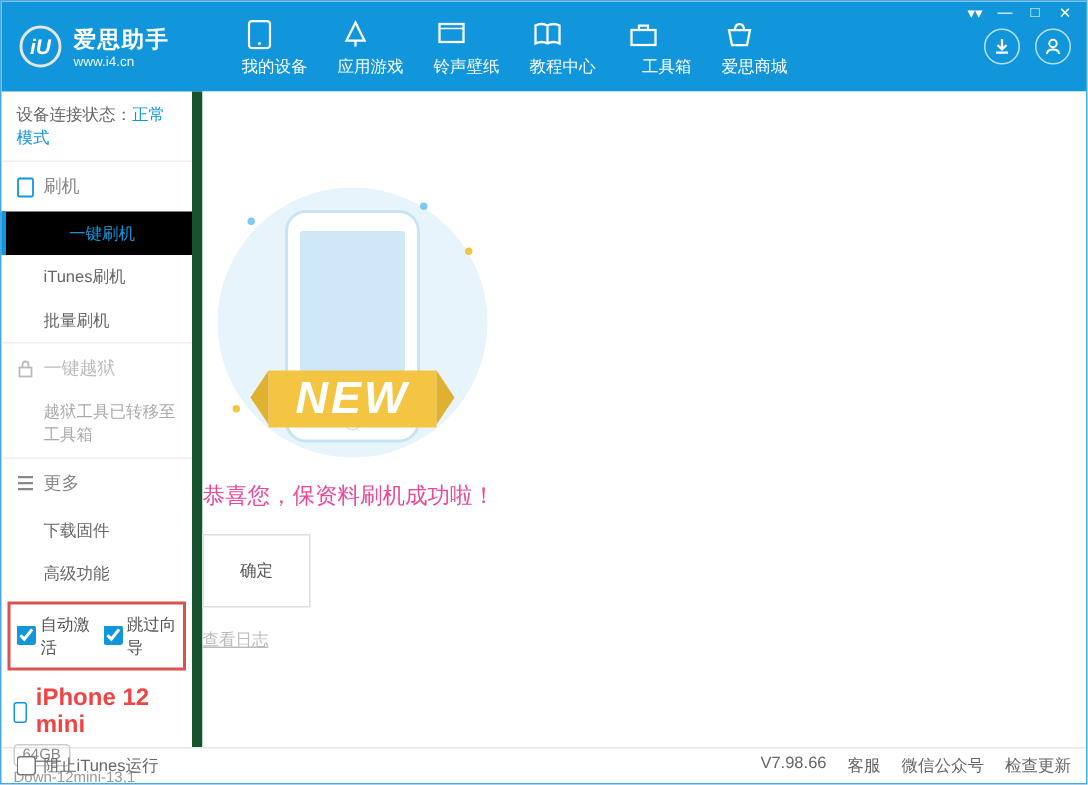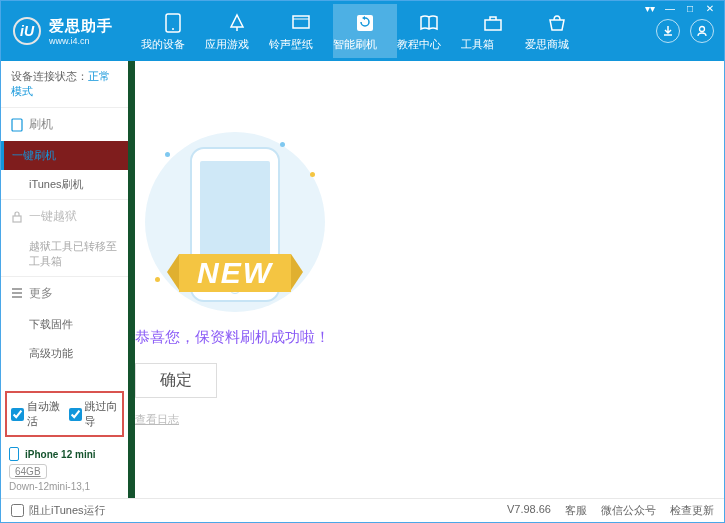--- a/index.html
+++ b/index.html
@@ -5,67 +5,67 @@
 * { margin: 0; padding: 0; box-sizing: border-box; }
 body { font-family: "Microsoft YaHei", sans-serif; font-size: 12px; background: #fff; width: 725px; height: 523px; border: 1px solid #4aa7e8; overflow: hidden; }
 
 .header { background: #1296db; height: 60px; display: flex; align-items: center; color: #fff; }
 .logo-area { display: flex; align-items: center; padding: 0 12px; min-width: 140px; }
 .logo-circle { width: 28px; height: 28px; border: 2px solid #e5e5e5; border-radius: 50%; display: flex; align-items: center; justify-content: center; font-weight: bold; font-style: italic; font-size: 14px; margin-right: 8px; }
 .logo-text { font-size: 15px; font-weight: bold; letter-spacing: 1px; }
 .logo-sub { font-size: 9px; opacity: 0.9; }
 
 .nav { display: flex; flex: 1; }
-.nav-item { width: 64px; text-align: left; cursor: pointer; padding: 8px 0 6px; }
+.nav-item { width: 64px; text-align: right; cursor: pointer; padding: 8px 0 6px; }
 .nav-item.active { background: rgba(255,255,255,0.25); }
 .nav-icon { width: 22px; height: 22px; margin: 0 auto 3px; display: flex; align-items: center; justify-content: center; }
 .nav-label { font-size: 11px; }
 
 .header-right { display: flex; align-items: center; padding-right: 10px; gap: 10px; }
 .title-bar { position: absolute; top: 3px; right: 6px; display: flex; gap: 2px; }
 .tb-btn { width: 18px; height: 14px; color: #fff; font-size: 10px; text-align: center; cursor: pointer; }
 .circ-btn { width: 24px; height: 24px; border: 1.5px solid rgba(255,255,255,0.7); border-radius: 50%; display: flex; align-items: center; justify-content: center; cursor: pointer; }
 
 .body-area { display: flex; height: calc(100% - 60px - 24px); }
 .sidebar { width: 134px; border-right: 7px solid #14532d; display: flex; flex-direction: column; }
 .conn-status { padding: 8px 10px; font-size: 11px; color: #666; }
 .conn-status b { color: #1296db; font-weight: normal; }
 
 .sb-section { border-top: 1px solid #eee; }
 .sb-header { padding: 8px 10px; color: #888; display: flex; align-items: center; gap: 6px; cursor: pointer; }
 .sb-header.disabled { color: #bbb; }
 .sb-item { padding: 7px 10px 7px 28px; color: #666; cursor: pointer; font-size: 11px; }
-.sb-item.active { background: #7f1d1d; color: #1296db; border-left: 3px solid #1296db; padding-left: 8px; }
+.sb-item.active { background: #000000; color: #1296db; border-left: 3px solid #1296db; padding-left: 42px; }
 .sb-note { padding: 6px 10px 6px 28px; color: #aaa; font-size: 11px; line-height: 1.4; }
 
 .sidebar-bottom { margin-top: auto; }
 .checkbox-row { border: 2px solid #d9534f; margin: 4px; padding: 6px 4px; display: flex; gap: 8px; }
 .cb-item { display: flex; align-items: center; gap: 3px; color: #555; font-size: 11px; }
 .cb-item input { accent-color: #1296db; }
 
 .device-box { padding: 6px 8px; }
-.device-row { display: flex; align-items: center; gap: 6px; color: #14532d; font-size: 10px; font-weight: bold; }
+.device-row { display: flex; align-items: center; gap: 6px; color: #ef4444; font-size: 16px; font-weight: bold; }
 .device-icon { width: 10px; height: 14px; border: 1.5px solid #1296db; border-radius: 2px; }
 .storage-badge { display: inline-block; border: 1px solid #ccc; border-radius: 3px; padding: 1px 5px; font-size: 10px; color: #888; margin-top: 3px; text-decoration: underline; }
 .device-sub { color: #999; font-size: 10px; margin-top: 2px; }
 
 .main { flex: 1; display: flex; flex-direction: column; align-items: flex-start; justify-content: center; background: #fff; }
 .illu { width: 200px; height: 180px; position: relative; margin-bottom: 16px; }
 .illu-circle { width: 180px; height: 180px; background: #e8f4fb; border-radius: 50%; margin: 0 auto; position: relative; }
 .illu-phone { position: absolute; left: 50%; top: 15px; transform: translateX(-50%); width: 90px; height: 155px; background: #fff; border: 2px solid #c7e4f5; border-radius: 14px; }
 .illu-phone::before { content: ""; position: absolute; top: 12px; left: 8px; right: 8px; bottom: 20px; background: #cfe8f7; border-radius: 2px; }
 .illu-phone::after { content: ""; position: absolute; bottom: 6px; left: 50%; transform: translateX(-50%); width: 10px; height: 10px; border: 1.5px solid #c7e4f5; border-radius: 50%; }
 .illu-banner { position: absolute; left: 50%; bottom: 20px; transform: translateX(-50%); background: #f4c542; color: #fff; font-weight: bold; font-size: 30px; font-style: italic; padding: 2px 18px; letter-spacing: 2px; }
 .illu-banner::before, .illu-banner::after { content: ""; position: absolute; top: 0; width: 0; height: 0; border-top: 18px solid transparent; border-bottom: 18px solid transparent; }
 .illu-banner::before { left: -12px; border-right: 12px solid #e0b030; }
 .illu-banner::after { right: -12px; border-left: 12px solid #e0b030; }
 .confetti { position: absolute; width: 5px; height: 5px; background: #7fc8f0; border-radius: 50%; }
 
-.success-msg { font-size: 15px; color: #8b5cf6; margin-bottom: 16px; font-family: Liberation Serif, serif; }
-.ok-btn { border: 1px solid #ddd; background: #fff; padding: 6px 24px; font-size: 16px; color: #555; cursor: pointer; margin-bottom: 14px; }
+.success-msg { font-size: 15px; color: #ec4899; margin-bottom: 16px; font-family: Liberation Serif, serif; }
+.ok-btn { border: 1px solid #ddd; background: #fff; padding: 16px 24px; font-size: 11px; color: #555; cursor: pointer; margin-bottom: 14px; }
 .log-link { color: #bbb; font-size: 11px; cursor: pointer; text-decoration: underline; }
 
 .footer { height: 24px; border-top: 1px solid #e8e8e8; display: flex; align-items: center; padding: 0 10px; font-size: 11px; color: #666; }
 .footer-left { display: flex; align-items: center; gap: 5px; }
 .footer-right { margin-left: auto; display: flex; gap: 14px; }
 .footer-right span { cursor: pointer; }
 </style>
 </head>
 <body>
 
@@ -103,30 +103,20 @@
     </div>
     <div class="nav-item">
       <div class="nav-icon">
           <svg width="20" height="18" viewBox="0 0 20 18">
             <rect x="2" y="2" width="16" height="12" fill="none" stroke="#fff" stroke-width="1.5"></rect>
             <path d="M2 5 L18 5" stroke="#fff" stroke-width="1"></path>
           </svg>
         </div>
       <div class="nav-label">铃声壁纸</div>
     </div>
-    <div class="nav-item active">
-      <div class="nav-icon">
-          <svg width="20" height="20" viewBox="0 0 20 20">
-            <rect x="2" y="2" width="16" height="16" rx="2" fill="#fff"></rect>
-            <path d="M10 5 A4 4 0 1 1 6 9" fill="none" stroke="#1296db" stroke-width="1.5"></path>
-            <path d="M10 3 L10 7 L7 5 Z" fill="#1296db"></path>
-          </svg>
-        </div>
-      <div class="nav-label">智能刷机</div>
-    </div>
     <div class="nav-item">
       <div class="nav-icon">
           <svg width="20" height="18" viewBox="0 0 20 18">
             <path d="M2 3 Q6 1 10 3 Q14 1 18 3 L18 15 Q14 13 10 15 Q6 13 2 15 Z M10 3 L10 15" fill="none" stroke="#fff" stroke-width="1.5"></path>
           </svg>
         </div>
       <div class="nav-label">教程中心</div>
     </div>
     <div class="nav-item">
       <div class="nav-icon">
@@ -169,20 +159,21 @@
 
     <div class="sb-section">
       <div class="sb-header">
         <svg width="12" height="14">
             <rect x="1" y="1" width="10" height="12" rx="1" fill="none" stroke="#1296db" stroke-width="1.2"></rect>
           </svg>
         <span>刷机</span>
       </div>
       <div class="sb-item active">一键刷机</div>
       <div class="sb-item">iTunes刷机</div>
+      <div class="sb-item">批量刷机</div>
     </div>
 
     <div class="sb-section">
       <div class="sb-header disabled">
         <svg width="12" height="12">
             <rect x="2" y="5" width="8" height="6" fill="none" stroke="#bbb" stroke-width="1.2"></rect>
             <path d="M4 5 L4 3 Q4 1 6 1 Q8 1 8 3 L8 5" fill="none" stroke="#bbb" stroke-width="1.2"></path>
           </svg>
         <span>一键越狱</span>
       </div>

